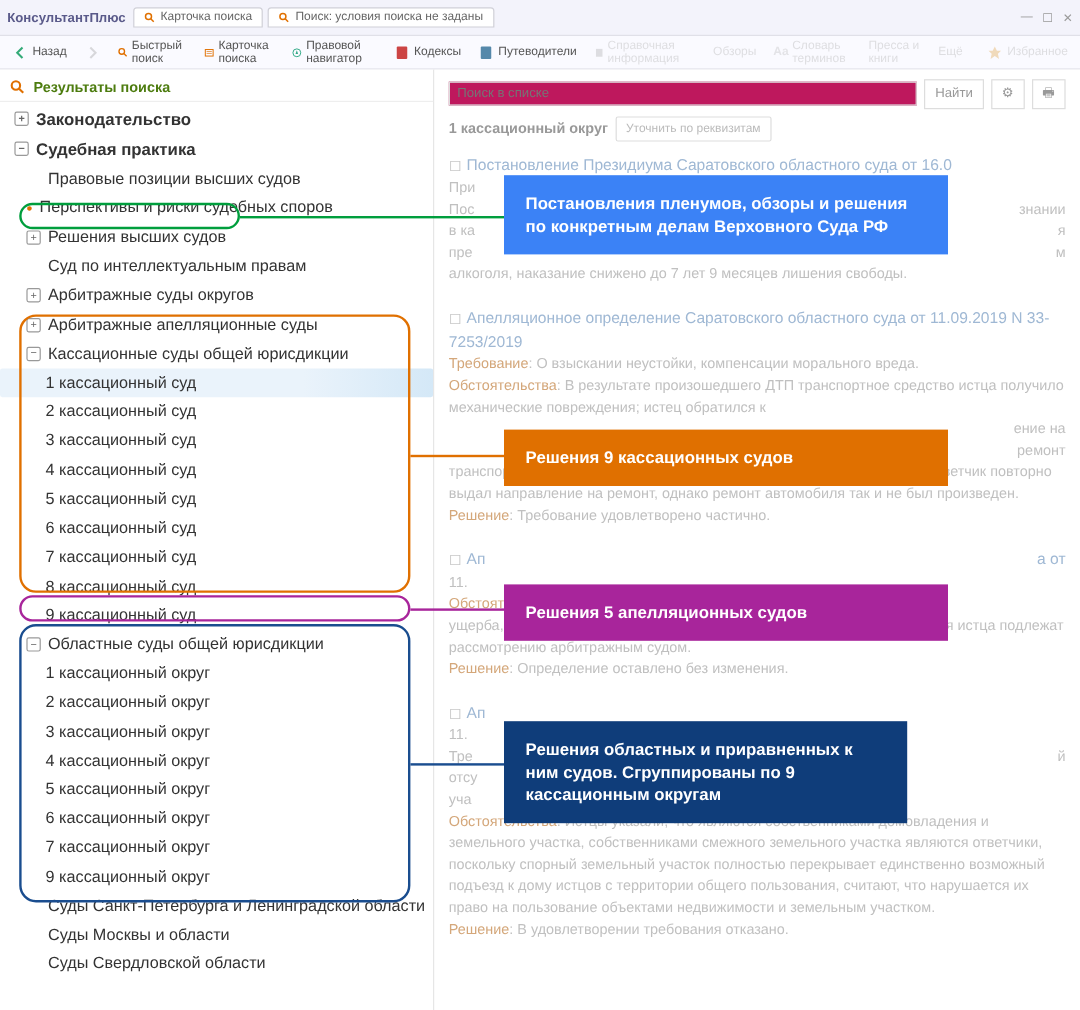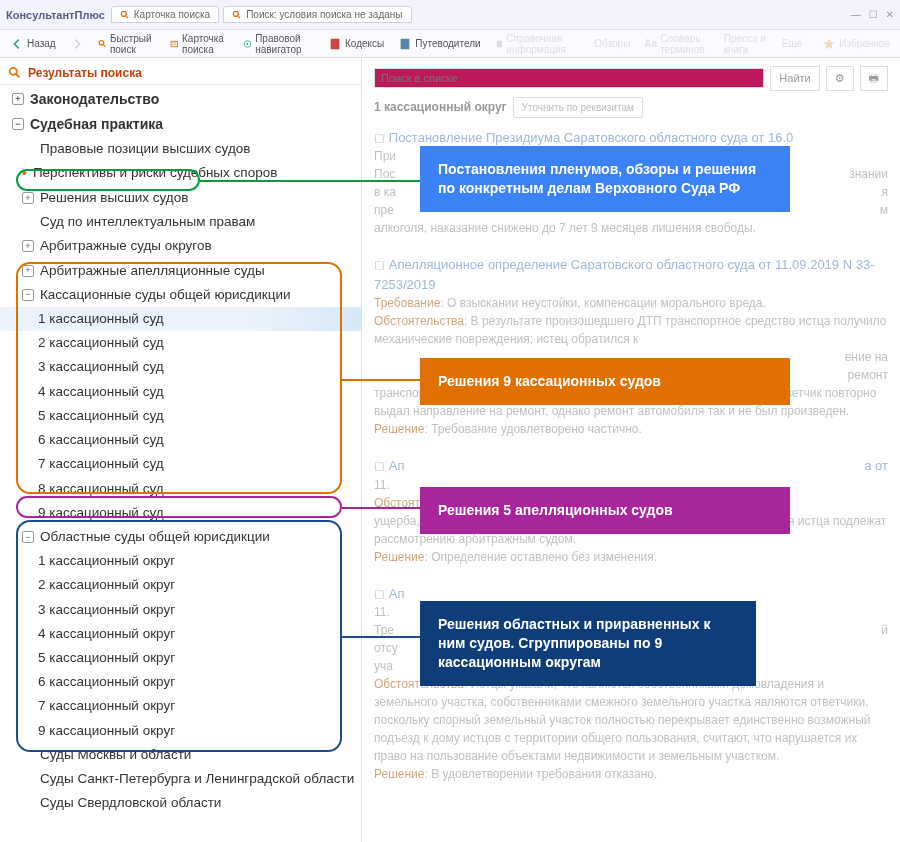--- a/index.html
+++ b/index.html
@@ -18,21 +18,21 @@
 .tbtn { display: flex; align-items: center; gap: 3px; font-size: 10px; color: #555; padding: 2px 4px; cursor: pointer; }
 .tbtn svg { width: 14px; height: 14px; }
 .tbtn.dim { opacity: 0.35; color: #aaa; }
 
 
 .main { display: flex; height: calc(100% - 50px); }
 .sidebar { width: 362px; border-right: 1px solid #e0e0e0; overflow-y: auto; padding: 4px 0; background: #fff; }
 .content { flex: 1; padding: 4px 8px; overflow: hidden; position: relative; background: #fff; }
 
 
-.results-hdr { display: flex; align-items: center; gap: 6px; padding: 4px 8px; font-size: 12px; font-weight: bold; color: #c2410c; border-bottom: 1px solid #eee; }
+.results-hdr { display: flex; align-items: center; gap: 6px; padding: 4px 8px; font-size: 12px; font-weight: bold; color: #4d7c0f; border-bottom: 1px solid #eee; }
 .results-hdr svg { width: 14px; height: 14px; }
 
 
 .tree { padding: 2px 0; }
 .tree-item { display: flex; align-items: center; padding: 3px 6px 3px 12px; cursor: pointer; font-size: 13.5px; line-height: 1.35; }
 .tree-item.lvl1 { padding-left: 22px; }
 .tree-item.lvl2 { padding-left: 38px; }
 .tree-item.bold { font-weight: bold; font-size: 14px; }
 .tree-item .exp { width: 12px; height: 12px; border: 1px solid #999; border-radius: 2px; display: inline-flex; align-items: center; justify-content: center; font-size: 9px; line-height: 1; margin-right: 6px; color: #666; flex-shrink: 0; }
 .tree-item .noexp { width: 18px; flex-shrink: 0; }
@@ -271,25 +271,25 @@
           <span>6 кассационный округ</span>
         </div>
       <div class="tree-item lvl2">
           <span>7 кассационный округ</span>
         </div>
       <div class="tree-item lvl2" id="row-okrug-9">
           <span>9 кассационный округ</span>
         </div>
       <div class="tree-item lvl1">
           <span class="noexp"></span>
+          <span>Суды Санкт-Петербурга и Ленинградской области</span>
+        </div>
+      <div class="tree-item lvl1">
+          <span class="noexp"></span>
           <span>Суды Москвы и области</span>
-        </div>
-      <div class="tree-item lvl1">
-          <span class="noexp"></span>
-          <span>Суды Санкт-Петербурга и Ленинградской области</span>
         </div>
       <div class="tree-item lvl1">
           <span class="noexp"></span>
           <span>Суды Свердловской области</span>
         </div>
 
     </div>
   </div>
 
   <div class="content">

